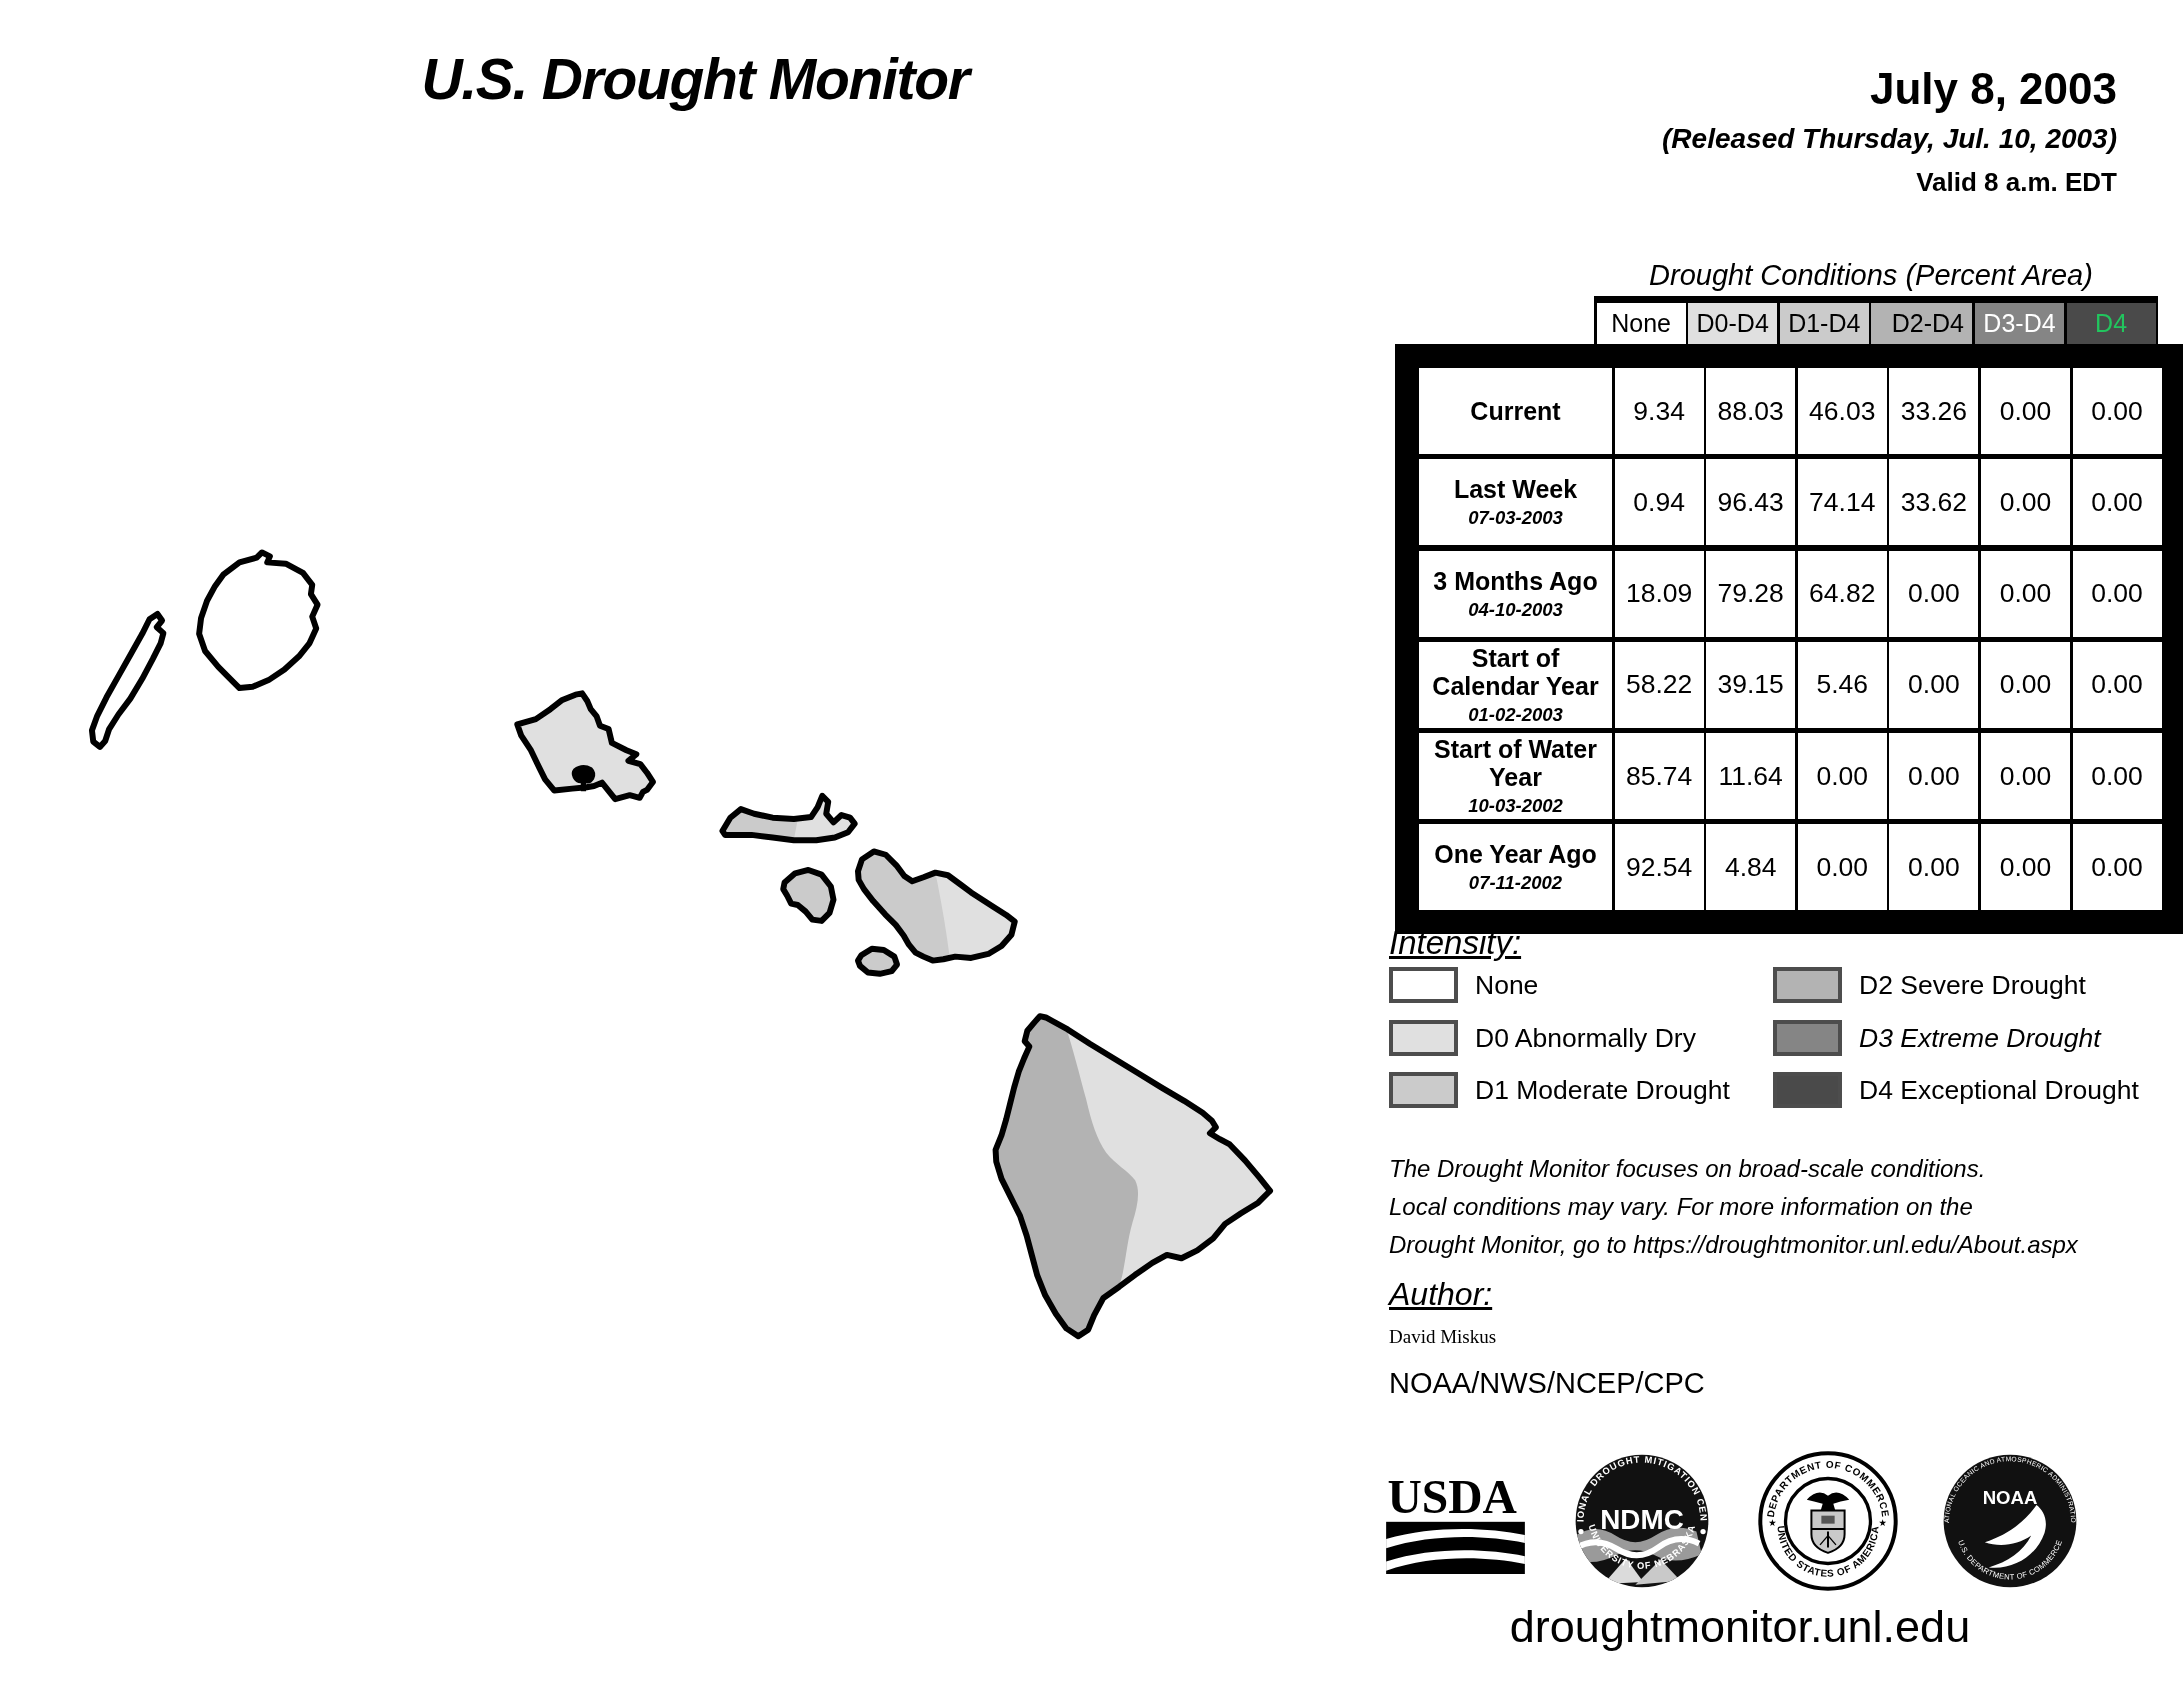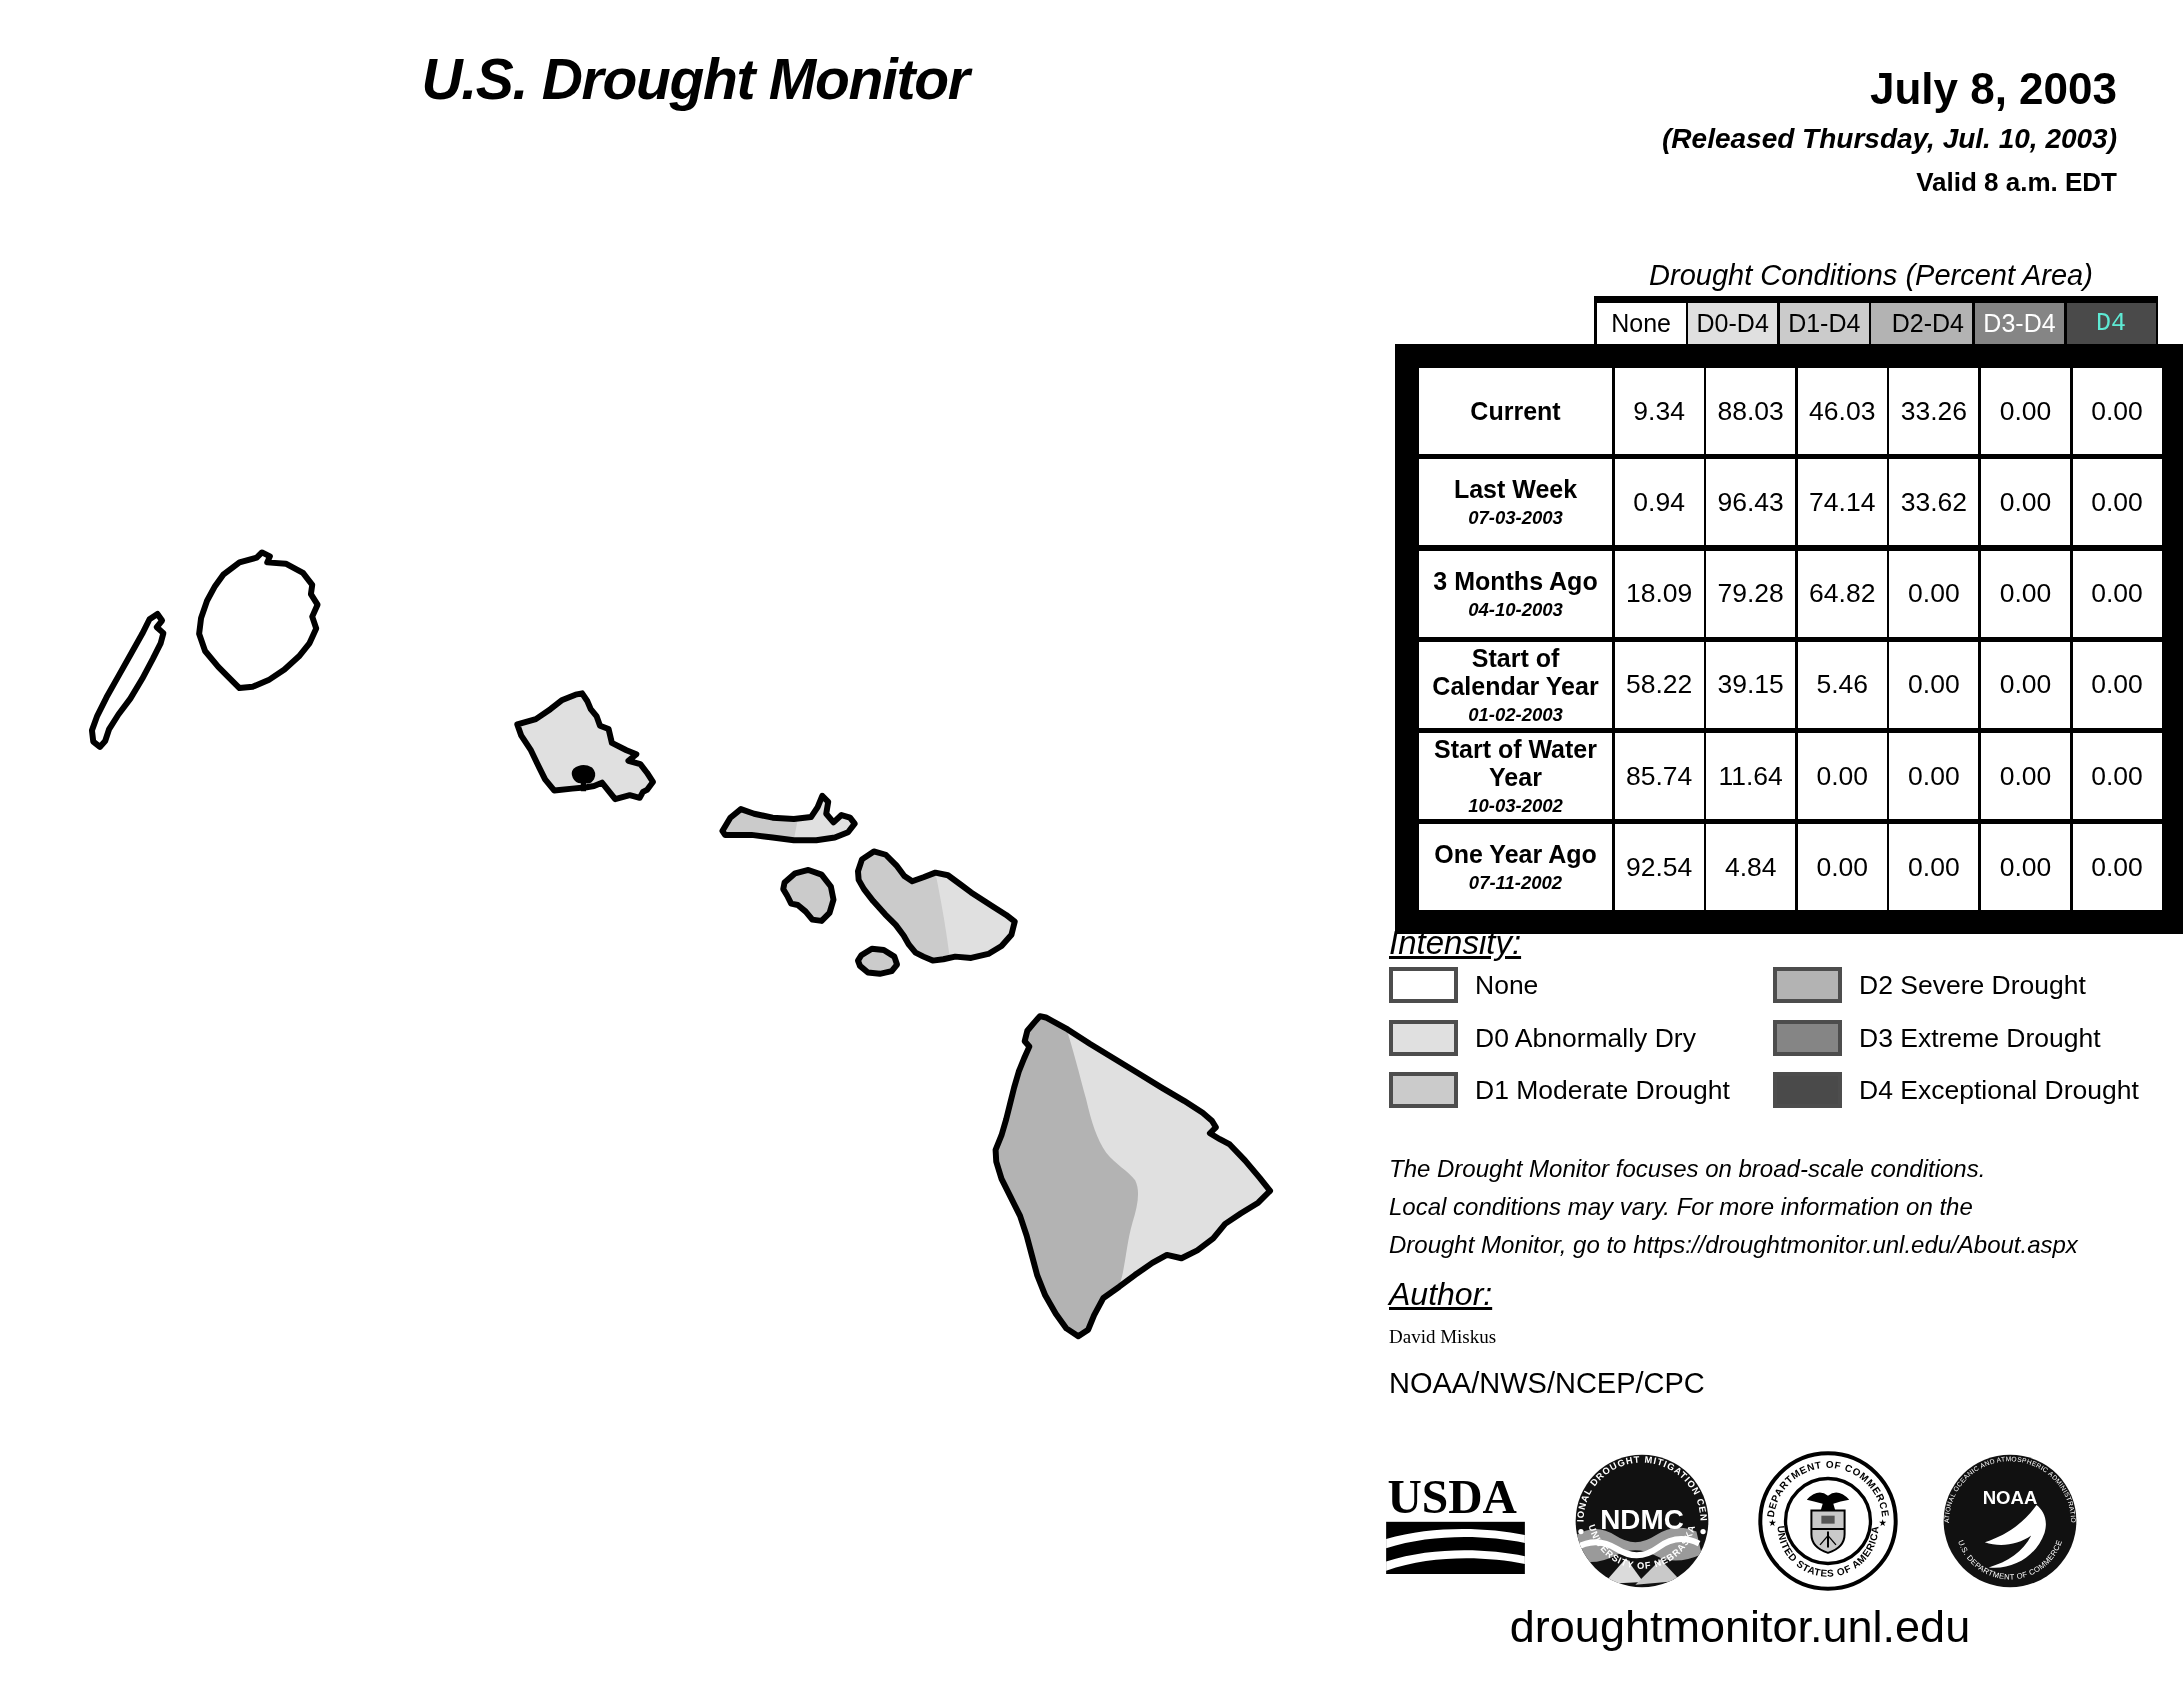--- a/index.html
+++ b/index.html
@@ -26,21 +26,21 @@
             gap:5.3px 2.6px;padding:24px;}
   .cell{background:#fff;display:flex;flex-direction:column;align-items:center;justify-content:center;}
   .cell .val{font-size:26.5px;}
   .cell .rlabel{font-size:25px;font-weight:700;line-height:1.12;text-align:center;}
   .cell .rdate{font-size:18.5px;font-style:italic;font-weight:700;margin-top:4px;}
   .c-none{background:#ffffff;}
   .c-d0{background:#e0e0e0;}
   .c-d1{background:#cbcbcb;}
   .c-d2{background:#b3b3b3;padding-left:12px;}
   .c-d3{background:#858585;color:#ffffff;}
-  .c-d4{background:#4a4a4a;color:#5eead4;font-family:Liberation Mono, monospace;}
+  .c-d4{background:#4a4a4a;color:#22c55e;}
   
   .intensity-heading{left:1389px;top:924px;font-size:33px;font-style:italic;
                      text-decoration:underline;}
   .legend-item{display:flex;align-items:center;gap:17px;}
   .swatch{width:69px;height:36px;border:4px solid #4d4d4d;box-sizing:border-box;}
   .legend-label{font-size:26.5px;}
   
   .disclaimer{left:1389px;top:1150px;font-size:24px;font-style:italic;line-height:38px;}
   .author-heading{left:1389px;top:1276px;font-size:32px;font-style:italic;
                   text-decoration:underline;}
@@ -259,21 +259,21 @@
     <div class="legend-label">D0 Abnormally Dry</div>
   </div>
   <div class="abs legend-item" style="left:1389px;top:1072px;">
     <div class="swatch c-d1"></div>
     <div class="legend-label">D1 Moderate Drought</div>
   </div>
   <div class="abs legend-item" style="left:1773px;top:967px;">
     <div class="swatch c-d2"></div>
     <div class="legend-label">D2 Severe Drought</div>
   </div>
-  <div class="abs legend-item" style="left:1773px;top:1020px;">
+  <div class="abs legend-item" style="left:1773px;top:1020px;font-style:italic;">
     <div class="swatch c-d3"></div>
     <div class="legend-label">D3 Extreme Drought</div>
   </div>
   <div class="abs legend-item" style="left:1773px;top:1072px;">
     <div class="swatch c-d4"></div>
     <div class="legend-label">D4 Exceptional Drought</div>
   </div>
 
   <div class="abs disclaimer">
     <div>The Drought Monitor focuses on broad-scale conditions.</div>

